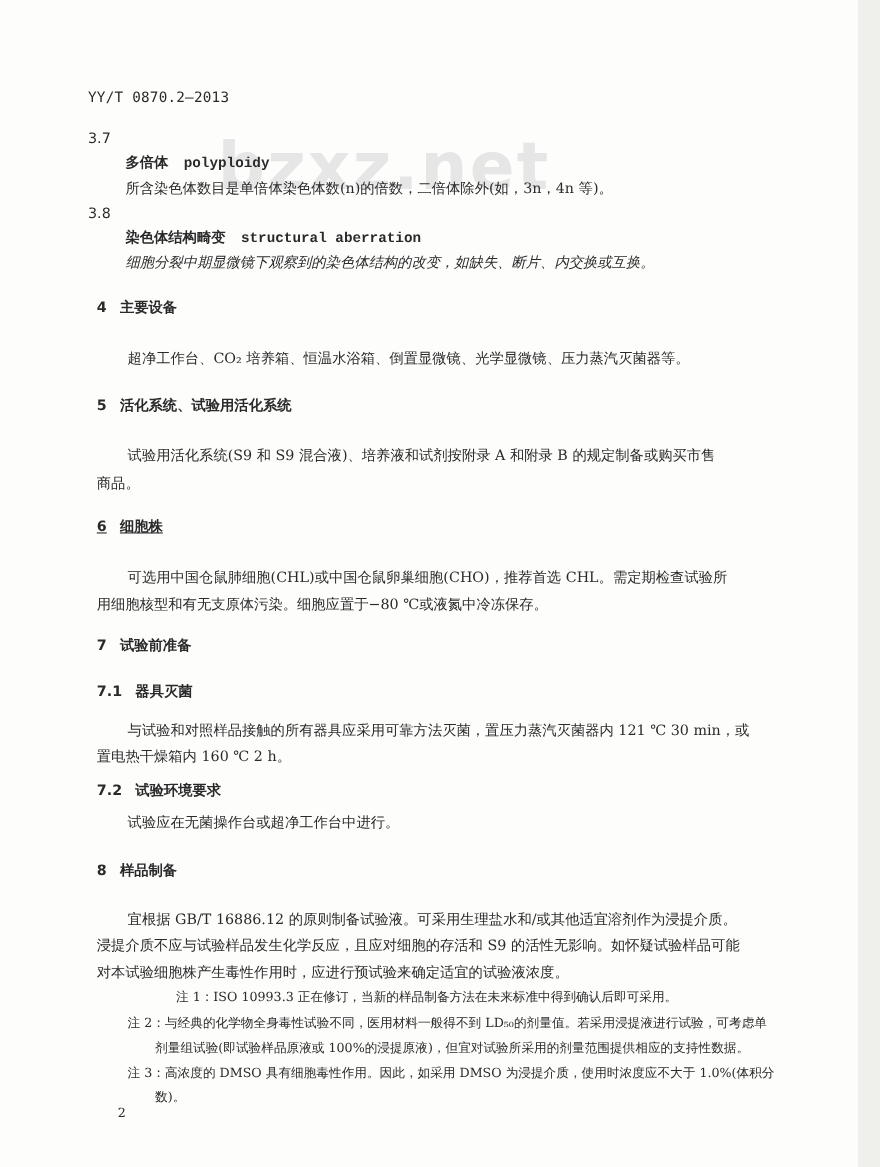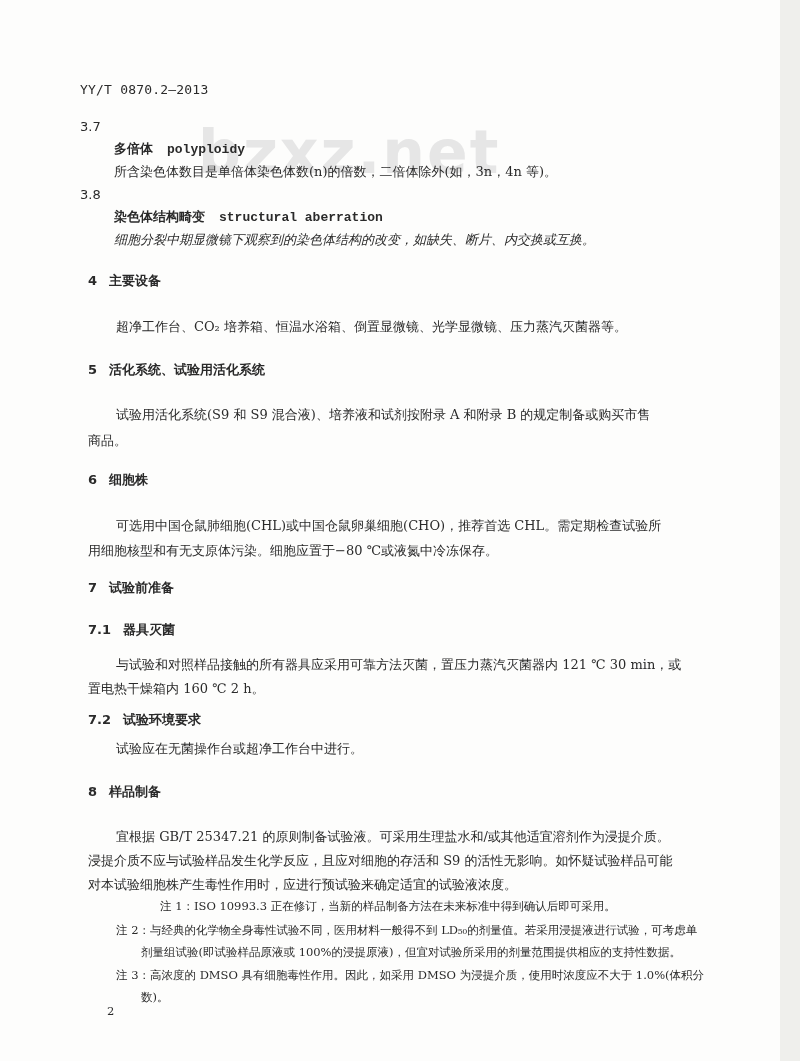--- a/index.html
+++ b/index.html
@@ -47,21 +47,21 @@
   <span>4</span><span class="sec-title">主要设备</span>
 </div>
 <div class="ln" style="left:116px;top:319px;">超净工作台、CO₂ 培养箱、恒温水浴箱、倒置显微镜、光学显微镜、压力蒸汽灭菌器等。</div>
 
 <div class="ln bold" style="left:88px;top:362px;">
   <span>5</span><span class="sec-title">活化系统、试验用活化系统</span>
 </div>
 <div class="ln" style="left:116px;top:407px;">试验用活化系统(S9 和 S9 混合液)、培养液和试剂按附录 A 和附录 B 的规定制备或购买市售</div>
 <div class="ln" style="left:88px;top:433px;">商品。</div>
 
-<div class="ln bold" style="left:88px;top:472px;">
+<div class="ln bold" style="left:88px;top:472px;text-decoration:underline;">
   <span>6</span><span class="sec-title">细胞株</span>
 </div>
 <div class="ln" style="left:116px;top:518px;">可选用中国仓鼠肺细胞(CHL)或中国仓鼠卵巢细胞(CHO)，推荐首选 CHL。需定期检查试验所</div>
 <div class="ln" style="left:88px;top:543px;">用细胞核型和有无支原体污染。细胞应置于−80 ℃或液氮中冷冻保存。</div>
 
 <div class="ln bold" style="left:88px;top:580px;text-align:center;">
   <span>7</span><span class="sec-title">试验前准备</span>
 </div>
 <div class="ln bold" style="left:88px;top:622px;">
   <span>7.1</span><span class="sec-title">器具灭菌</span>
@@ -69,21 +69,21 @@
 <div class="ln" style="left:116px;top:657px;">与试验和对照样品接触的所有器具应采用可靠方法灭菌，置压力蒸汽灭菌器内 121 ℃ 30 min，或</div>
 <div class="ln" style="left:88px;top:681px;">置电热干燥箱内 160 ℃ 2 h。</div>
 <div class="ln bold" style="left:88px;top:712px;">
   <span>7.2</span><span class="sec-title">试验环境要求</span>
 </div>
 <div class="ln" style="left:116px;top:741px;">试验应在无菌操作台或超净工作台中进行。</div>
 
 <div class="ln bold" style="left:88px;top:784px;">
   <span>8</span><span class="sec-title">样品制备</span>
 </div>
-<div class="ln" style="left:116px;top:829px;">宜根据 GB/T 25347.21 的原则制备试验液。可采用生理盐水和/或其他适宜溶剂作为浸提介质。</div>
+<div class="ln" style="left:116px;top:829px;">宜根据 GB/T 16886.12 的原则制备试验液。可采用生理盐水和/或其他适宜溶剂作为浸提介质。</div>
 <div class="ln" style="left:88px;top:853px;">浸提介质不应与试验样品发生化学反应，且应对细胞的存活和 S9 的活性无影响。如怀疑试验样品可能</div>
 <div class="ln" style="left:88px;top:877px;">对本试验细胞株产生毒性作用时，应进行预试验来确定适宜的试验液浓度。</div>
 
 <div class="ln small" style="left:116px;top:898px;margin-left:44px;">注 1：ISO 10993.3 正在修订，当新的样品制备方法在未来标准中得到确认后即可采用。</div>
 <div class="ln small" style="left:116px;top:922px;">注 2：与经典的化学物全身毒性试验不同，医用材料一般得不到 LD₅₀的剂量值。若采用浸提液进行试验，可考虑单</div>
 <div class="ln small" style="left:141px;top:944px;">剂量组试验(即试验样品原液或 100%的浸提原液)，但宜对试验所采用的剂量范围提供相应的支持性数据。</div>
 <div class="ln small" style="left:116px;top:967px;">注 3：高浓度的 DMSO 具有细胞毒性作用。因此，如采用 DMSO 为浸提介质，使用时浓度应不大于 1.0%(体积分</div>
 <div class="ln small" style="left:141px;top:989px;">数)。</div>
 
 <div class="ln small" style="left:107px;top:1003px;">2</div>

